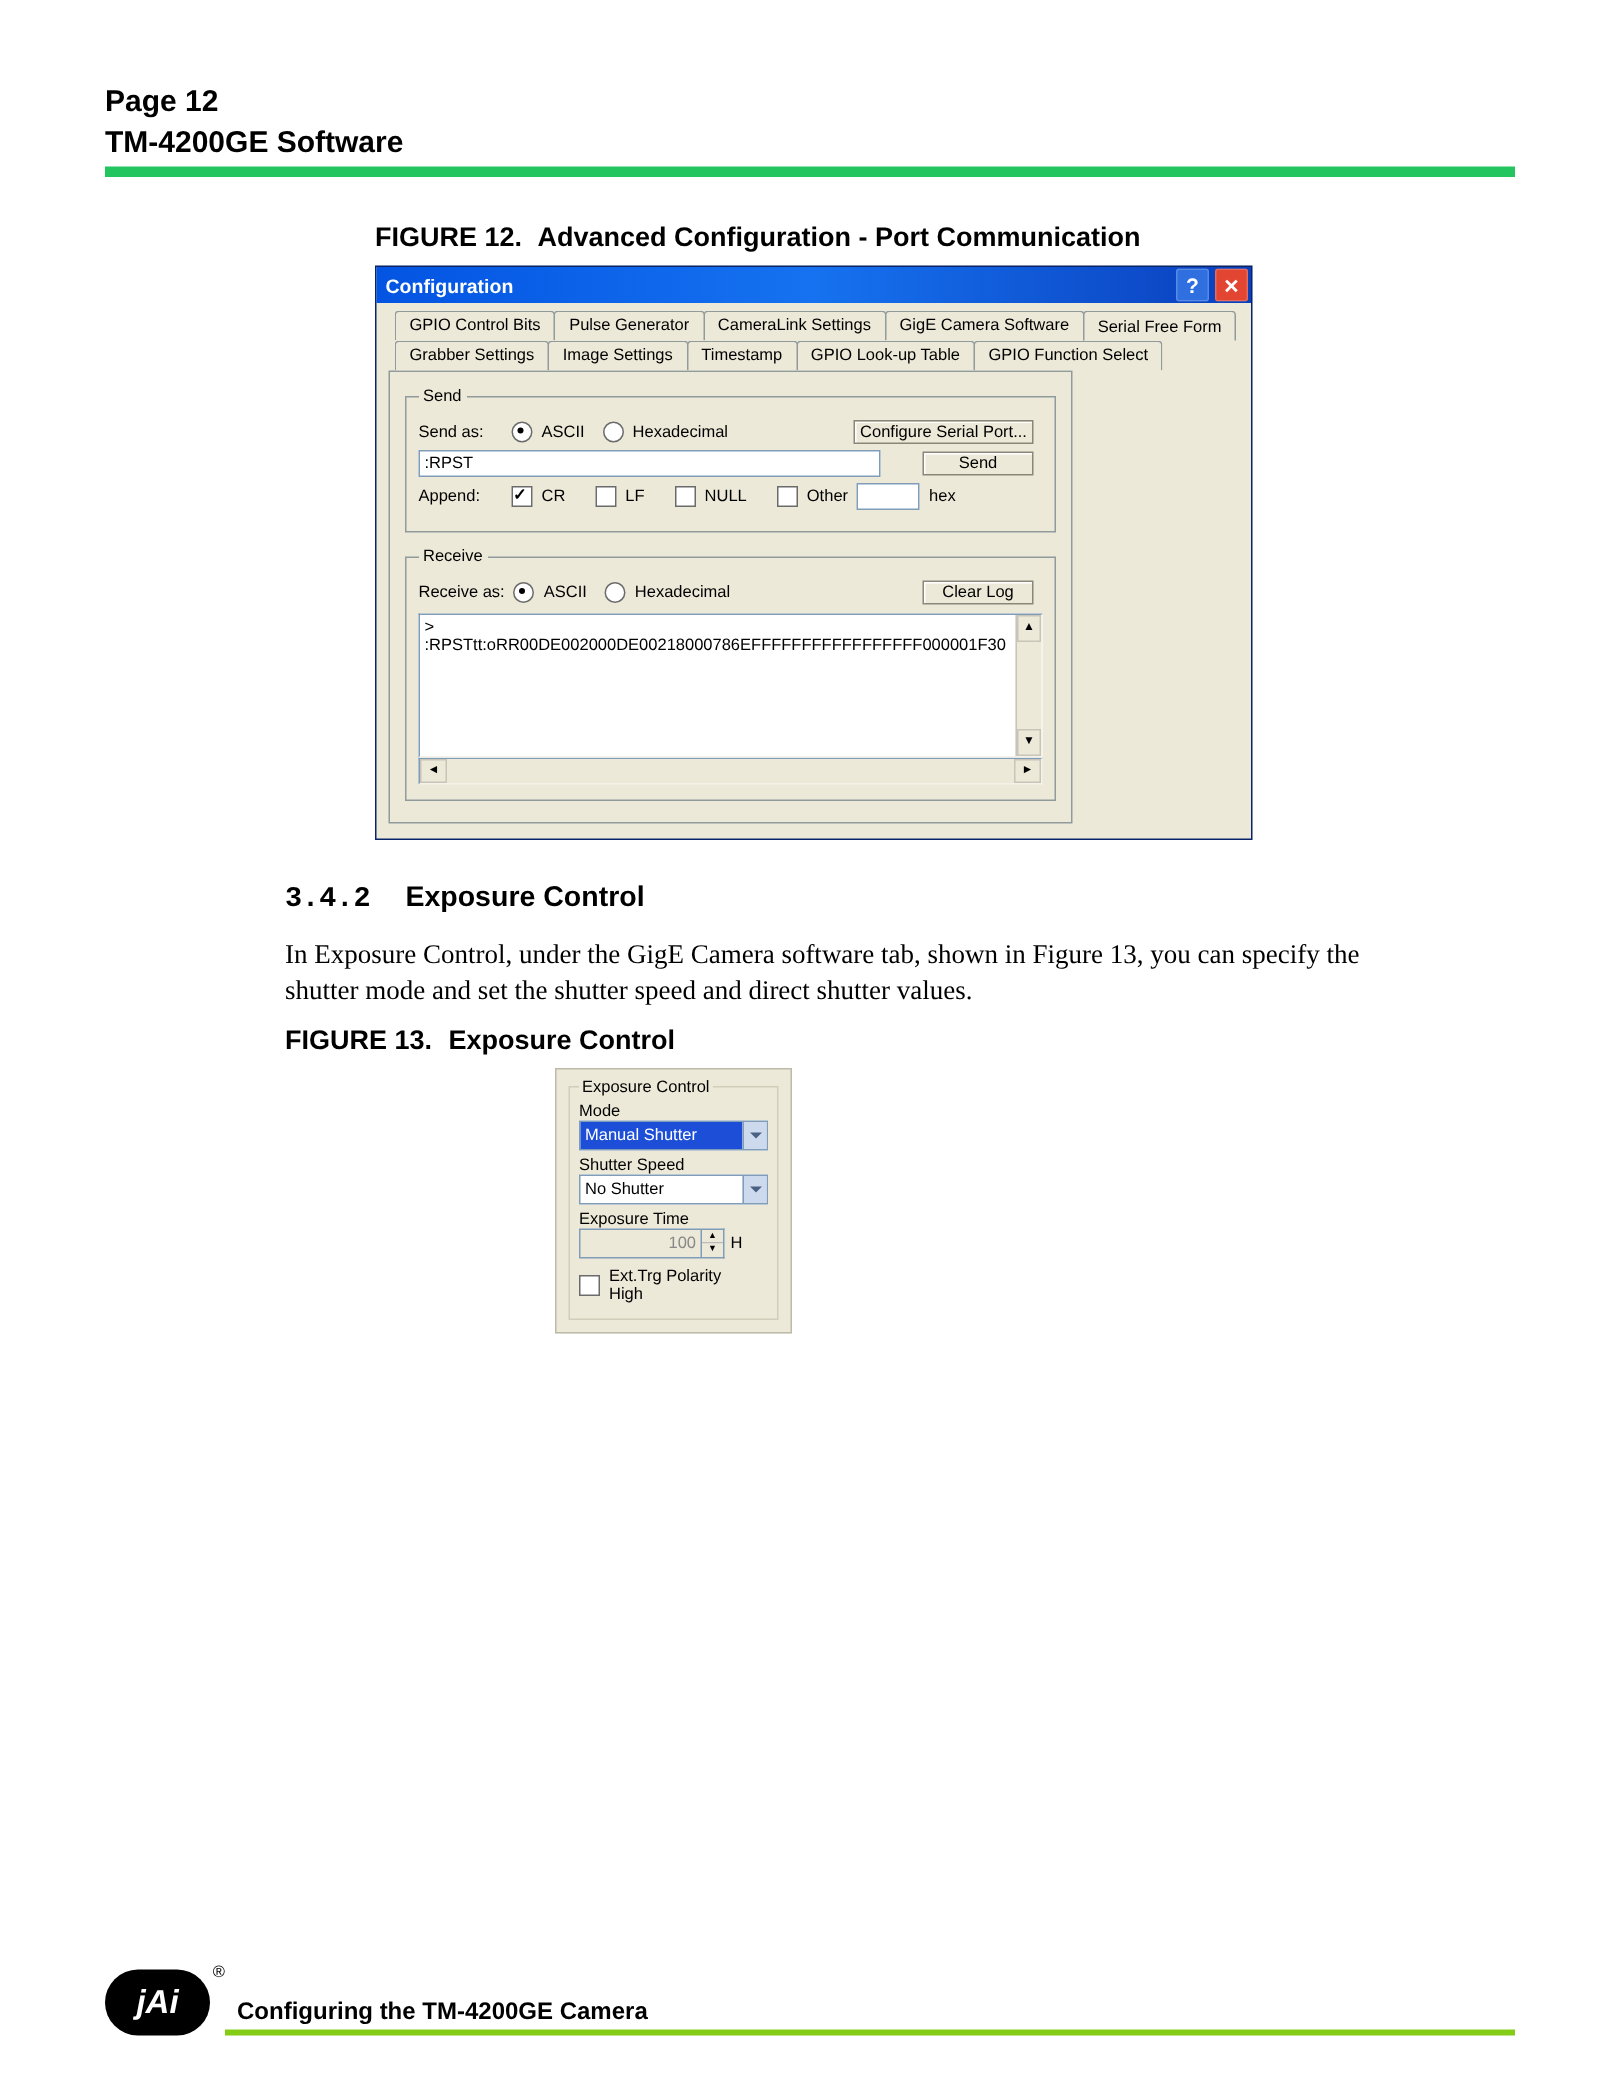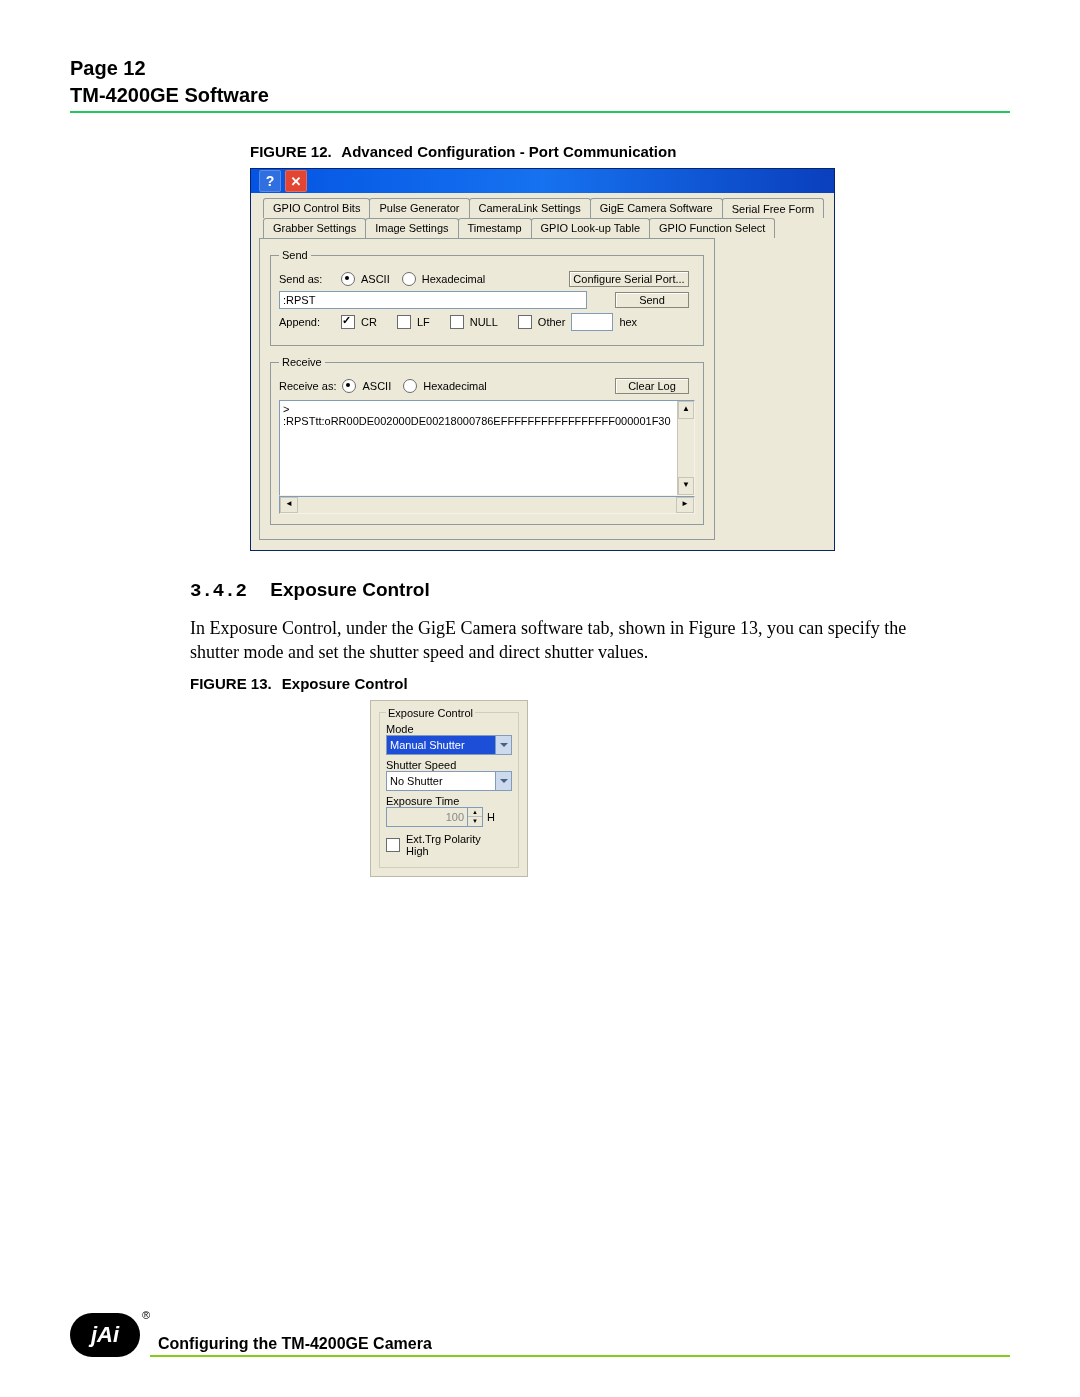--- a/index.html
+++ b/index.html
@@ -6,23 +6,23 @@
     margin: 0;
     background: #fff;
     font-family: Arial, Helvetica, sans-serif;
     color: #000;
     width: 1080px;
     height: 1397px;
     position: relative;
     box-sizing: border-box;
     padding: 55px 70px 40px 70px;
   }
-  .page-header { border-bottom: 2px solid #22c55e; padding-bottom: 2px; margin-bottom: 30px; }
+  .page-header { border-bottom: 7px solid #22c55e; padding-bottom: 2px; margin-bottom: 30px; }
   .page-header div { font-weight: bold; font-size: 20px; line-height: 1.35; }
-  .fig-caption { font-size: 15px; font-weight: bold; margin: 10px 0 8px 180px; }
+  .fig-caption { font-size: 18px; font-weight: bold; margin: 10px 0 8px 180px; }
   .fig-caption .fig-label { margin-right: 6px; }
   .dialog {
     width: 583px;
     margin-left: 180px;
     background: #ECE9D8;
     border: 1px solid #0A246A;
     font-family: Tahoma, Arial, sans-serif;
     font-size: 11px;
   }
   .titlebar {
@@ -108,21 +108,21 @@
   .combo .drop::after{content:"";border-left:4px solid transparent;border-right:4px solid transparent;border-top:4px solid #4a6184;}
   .combo.disabled { background:#ece9d8; }
   .combo.disabled .val{ color:#888;text-align:right;}
   .sel-hi { background:#1d4ed8; color:#fff; }
   .sp-row{display:flex;align-items:center;}
 
   .footer {
     position:absolute; left:70px; right:70px; bottom:40px;
     display:flex; align-items:flex-end;
   }
-  .footer-line { flex:1; border-bottom:2px solid #84cc16; padding-bottom:2px; margin-left:10px;}
+  .footer-line { flex:1; border-bottom:4px solid #84cc16; padding-bottom:2px; margin-left:10px;}
   .footer-text { font-weight:bold; font-size:16px; padding-left:8px;}
   .logo {
     width:70px; height:44px; background:#000; border-radius:22px;
     position:relative; display:flex; align-items:center; justify-content:center;
     color:#fff; font-style:italic; font-weight:bold; font-size:22px;
   }
   .logo .reg{ position:absolute; right:-10px; top:-4px; color:#000; font-size:11px; font-style:normal; font-weight:normal;}
 </style>
 </head>
 <body>
@@ -132,20 +132,21 @@
   <div>TM-4200GE Software</div>
 </div>
 
 <div class="fig-caption">
   <span class="fig-label">FIGURE 12.</span>
   <span>Advanced Configuration - Port Communication</span>
 </div>
 
 <div class="dialog">
   <div class="titlebar">
+    <span class="title-text">Configuration</span>
     <span class="tb-btn tb-help">?</span>
     <span class="tb-btn tb-close">✕</span>
   </div>
   <div class="dlg-body">
     <div class="tabs-row row2">
       <div class="tab">GPIO Control Bits</div>
       <div class="tab">Pulse Generator</div>
       <div class="tab">CameraLink Settings</div>
       <div class="tab">GigE Camera Software</div>
       <div class="tab active">Serial Free Form</div>

